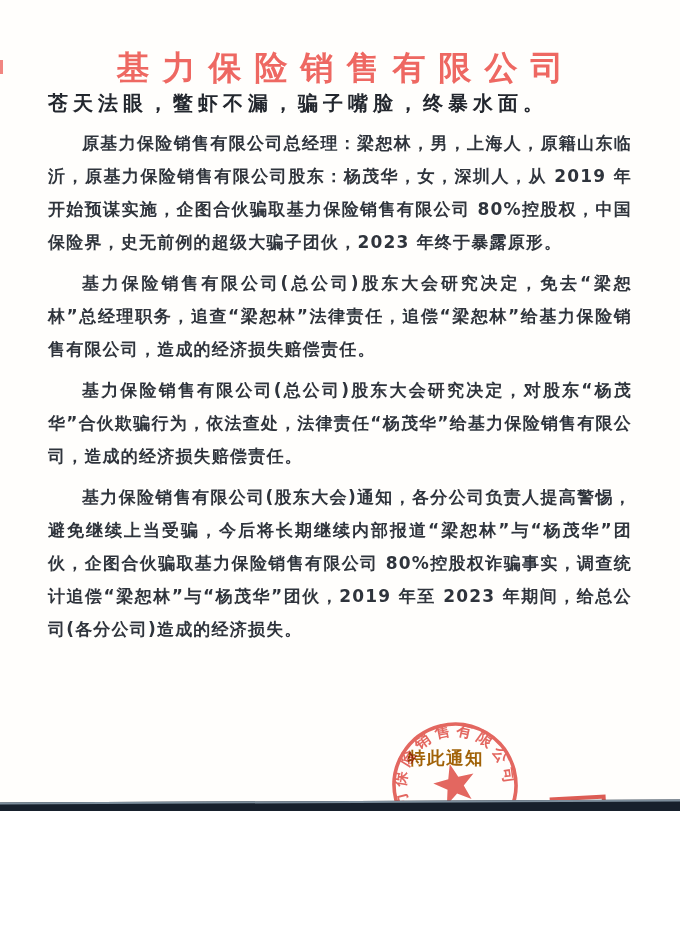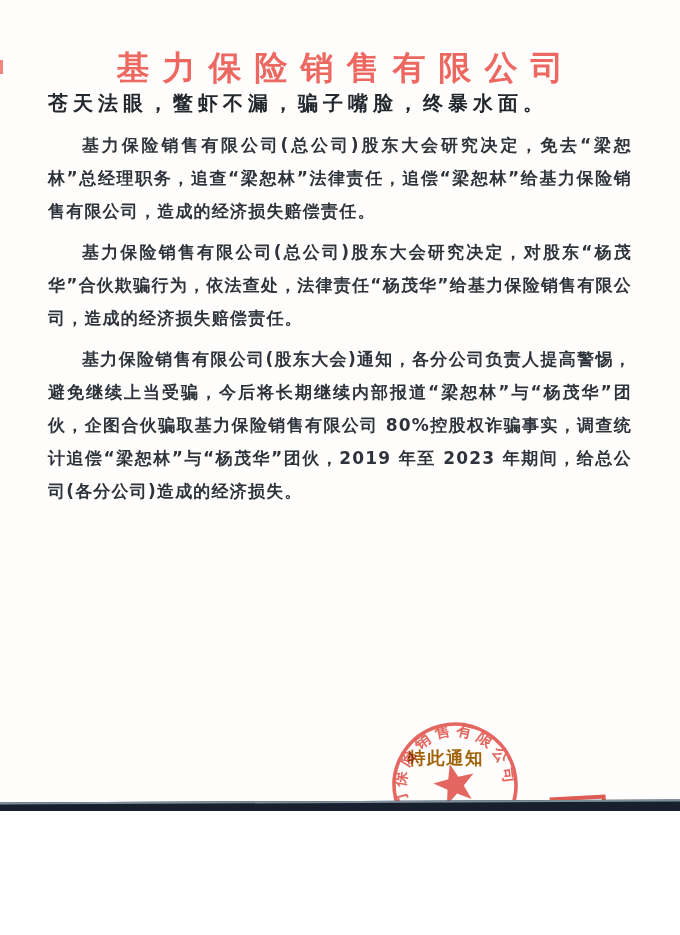--- a/index.html
+++ b/index.html
@@ -59,20 +59,21 @@
 
 <div class="page">
 
   <div class="red-speck"></div>
 
   <h1 class="doc-title l1">基力保险销售有限公司</h1>
 
   <div class="body-col">
     <div class="intro-line">苍天法眼，鳖虾不漏，骗子嘴脸，终暴水面。</div>
 
+    <p class="para p1">原基力保险销售有限公司总经理：梁恕林，男，上海人，原籍山东临沂，原基力保险销售有限公司股东：杨茂华，女，深圳人，从 2019 年开始预谋实施，企图合伙骗取基力保险销售有限公司 80%控股权，中国保险界，史无前例的超级大骗子团伙，2023 年终于暴露原形。</p>
     <p class="para">基力保险销售有限公司(总公司)股东大会研究决定，免去“梁恕林”总经理职务，追查“梁恕林”法律责任，追偿“梁恕林”给基力保险销售有限公司，造成的经济损失赔偿责任。</p>
     <p class="para">基力保险销售有限公司(总公司)股东大会研究决定，对股东“杨茂华”合伙欺骗行为，依法查处，法律责任“杨茂华”给基力保险销售有限公司，造成的经济损失赔偿责任。</p>
     <p class="para">基力保险销售有限公司(股东大会)通知，各分公司负责人提高警惕，避免继续上当受骗，今后将长期继续内部报道“梁恕林”与“杨茂华”团伙，企图合伙骗取基力保险销售有限公司 80%控股权诈骗事实，调查统计追偿“梁恕林”与“杨茂华”团伙，2019 年至 2023 年期间，给总公司(各分公司)造成的经济损失。</p>
   </div>
 
   <div class="closing-line closing-notice">特此通知</div>
   <div class="closing-line closing-signer2">基力保险销售有限公司(执行董事)杨广怀</div>
   <div class="closing-line closing-date">2023 年 4 月 13 日</div>
 
   <svg class="seal seal-round" viewBox="0 0 124 124" xmlns="http://www.w3.org/2000/svg">

